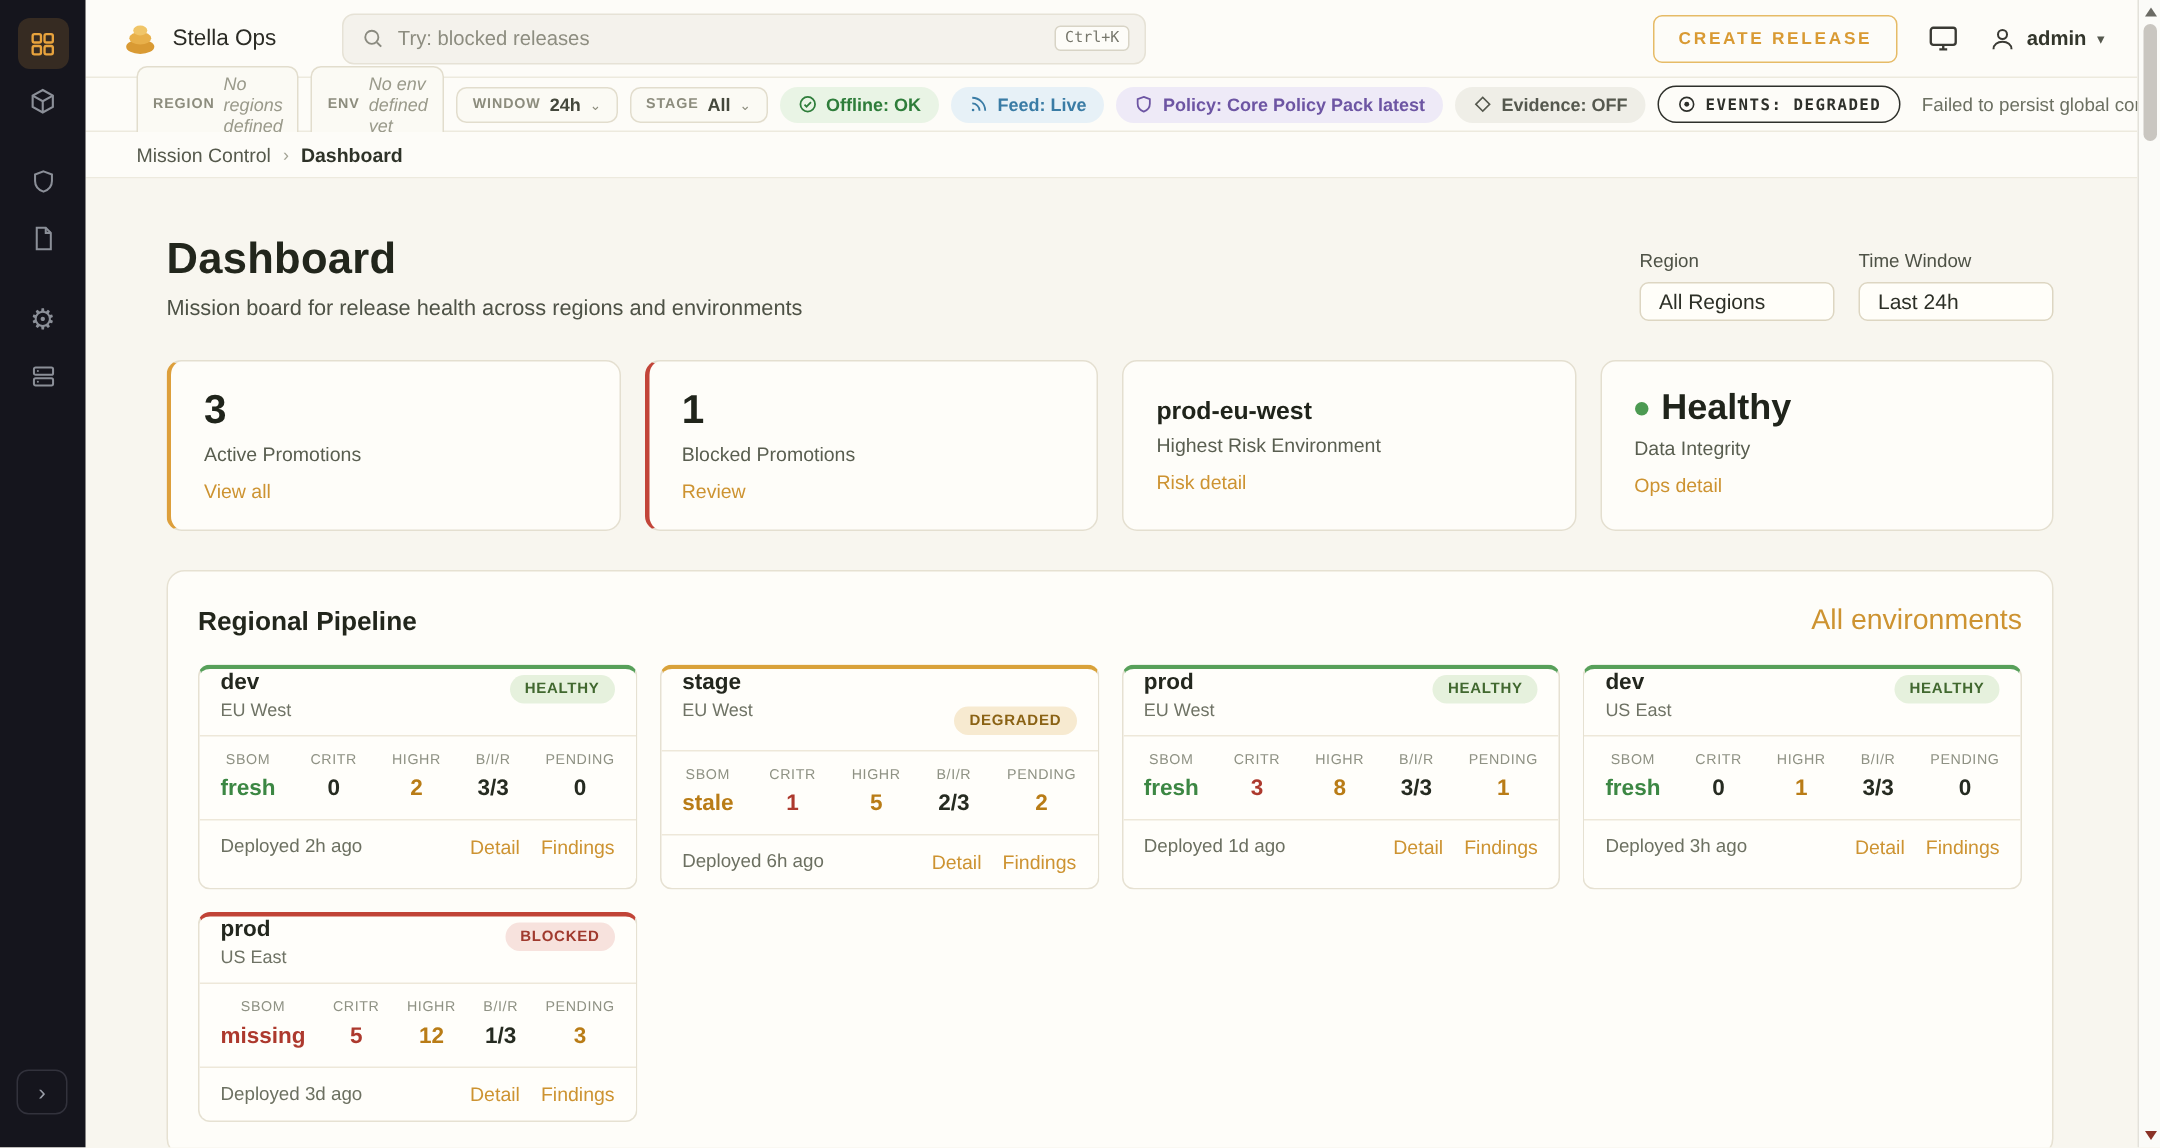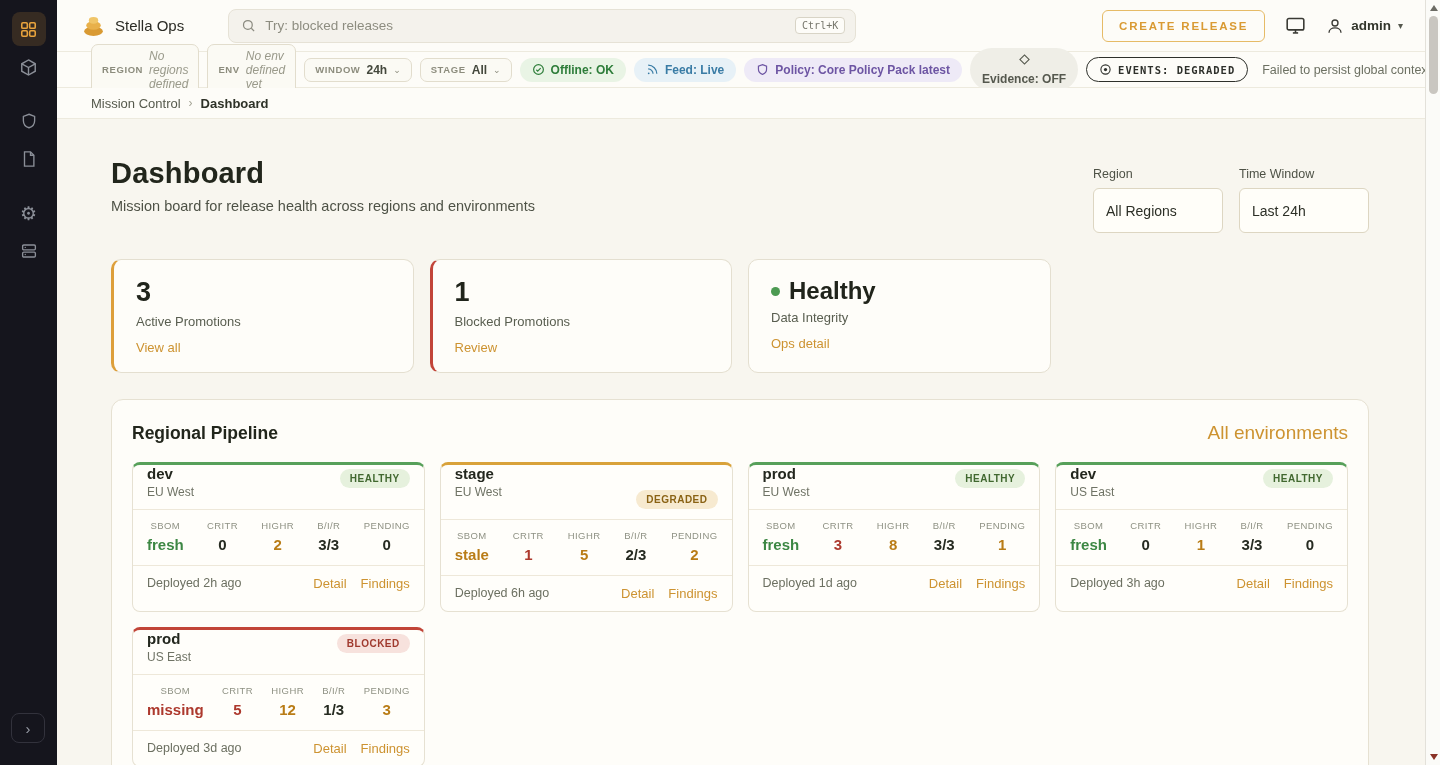--- a/index.html
+++ b/index.html
@@ -19,21 +19,21 @@
     border:1px solid #32323c; border-radius:8px; background:transparent; color:#9a9ea8;
     font-size:15px; cursor:pointer; display:flex; align-items:center; justify-content:center; }
 
   
   .main { flex:1; display:flex; flex-direction:column; min-width:0; }
 
   .topbar { height:52px; background:#fdfcf8; display:flex; align-items:center;
     padding:0 22px 0 24px; border-bottom:1px solid #edeade; flex-shrink:0; }
   .brand { display:flex; align-items:center; gap:9px; }
   .brand-name { font-size:15px; font-weight:normal; color:#2b2b25; }
-  .search-box { margin-left:44px; width:628px; height:34px; background:#f4f2ec;
+  .search-box { margin-left:44px; width:536px; height:34px; background:#f4f2ec;
     border:1px solid #e6e2d6; border-radius:8px; display:flex; align-items:center;
     padding:0 10px 0 12px; gap:9px; }
   .search-box input { flex:1; border:none; outline:none; background:transparent;
     font-family:"Liberation Sans", sans-serif; font-size:13.5px; color:#4a4a40; }
   .search-box input::placeholder { color:#8d8d80; }
   .kbd { font-family:"DejaVu Sans Mono", monospace; font-size:10px; color:#77776c;
     border:1px solid #d8d4c6; border-radius:4px; background:#fdfcf8; padding:2px 6px; }
   .top-right { margin-left:auto; display:flex; align-items:center; gap:20px; }
   .create-btn { font-family:"Liberation Sans", sans-serif; font-size:11.5px; font-weight:bold;
     letter-spacing:1.8px; color:#d99a33; background:transparent; border:1px solid #e6bb67;
@@ -50,40 +50,40 @@
     border-radius:7px; padding:4px 10px; background:#fbfaf4; cursor:pointer; }
   .ctx-label { font-size:9.5px; font-weight:bold; letter-spacing:0.6px; color:#8c8c7d; }
   .ctx-value { font-size:12px; color:#44483c; font-weight:bold; }
   .ctx-value.muted { font-style:italic; font-weight:normal; color:#9a9a8b; }
   .chev { font-size:9px; color:#8c8c7d; }
   .status-chip { display:flex; align-items:center; gap:6px; border-radius:999px;
     padding:5px 12px; font-size:12px; font-weight:bold; cursor:pointer; white-space:nowrap; }
   .status-chip.green { background:#e9f4e5; color:#2e7d3a; }
   .status-chip.blue { background:#e7f1f7; color:#3a7ca5; }
   .status-chip.purple { background:#eeeaf7; color:#6d55a3; }
-  .status-chip.gray { background:#efeee7; color:#55584e;flex-direction:column; }
+  .status-chip.gray { background:#efeee7; color:#55584e; }
   .status-chip.events { background:transparent; border:1.5px solid #2e302b; color:#2e302b;
     font-family:"DejaVu Sans Mono", monospace; font-size:10.5px; letter-spacing:1px; }
   .ctx-warning { font-size:12.5px; color:#6c7062; margin-left:6px; white-space:nowrap; }
 
   
   .breadcrumb { height:31px; background:#fdfcf8; border-bottom:1px solid #edeade;
     display:flex; align-items:center; padding:0 34px; gap:8px; font-size:13px; flex-shrink:0; }
   .crumb-root { color:#55594c; cursor:pointer; }
   .crumb-sep { color:#a4a496; font-size:12px; }
   .crumb-current { color:#2e3228; font-weight:bold; }
 
   
   .content { flex:1; background:#f8f6ef; padding:38px 56px 0 54px; overflow:hidden; }
   .page-head { display:flex; justify-content:space-between; align-items:flex-start; }
   .page-title { font-size:29px; font-weight:bold; color:#22261c; letter-spacing:0.2px; }
   .page-subtitle { margin-top:8px; font-size:14.5px; color:#4e5246; }
   .filters { display:flex; gap:16px; margin-top:10px; }
   .filter-label { font-size:12.5px; color:#4e5246; margin-bottom:7px; }
-  .select-box { height:45px; min-width:130px; background:#fffef9; border:1px solid #ddd6c2;
+  .select-box { height:26px; min-width:130px; background:#fffef9; border:1px solid #ddd6c2;
     border-radius:6px; display:flex; align-items:center; padding:0 12px; font-size:14px;
     color:#2c2f26; cursor:pointer; }
 
   
   .sum-grid { display:grid; grid-template-columns:repeat(4,1fr); gap:16px; margin-top:26px; }
   .sum-card { background:#fefdf9; border:1px solid #e4dfd0; border-radius:10px;
     padding:18px 22px 16px; }
   .sum-card[data-accent="orange"] { border-left:3px solid #dd9f3b; }
   .sum-card[data-accent="red"] { border-left:3px solid #c24539; }
   .sum-value { font-size:27px; font-weight:bold; color:#20241b; line-height:1.1; }
@@ -313,20 +313,25 @@
           <div class="sum-value">3</div>
           <div class="sum-label">Active Promotions</div>
           <a class="link">View all</a>
         </div>
         <div class="sum-card" data-accent="red">
           <div class="sum-value">1</div>
           <div class="sum-label">Blocked Promotions</div>
           <a class="link">Review</a>
         </div>
         <div class="sum-card" data-accent="none">
+          <div class="sum-value sum-value-md">prod-eu-west</div>
+          <div class="sum-label">Highest Risk Environment</div>
+          <a class="link">Risk detail</a>
+        </div>
+        <div class="sum-card" data-accent="none">
           <div class="sum-value sum-value-health">
             <span class="dot"></span>
             <span>Healthy</span>
           </div>
           <div class="sum-label">Data Integrity</div>
           <a class="link">Ops detail</a>
         </div>
       </div>
 
       <section class="panel">

